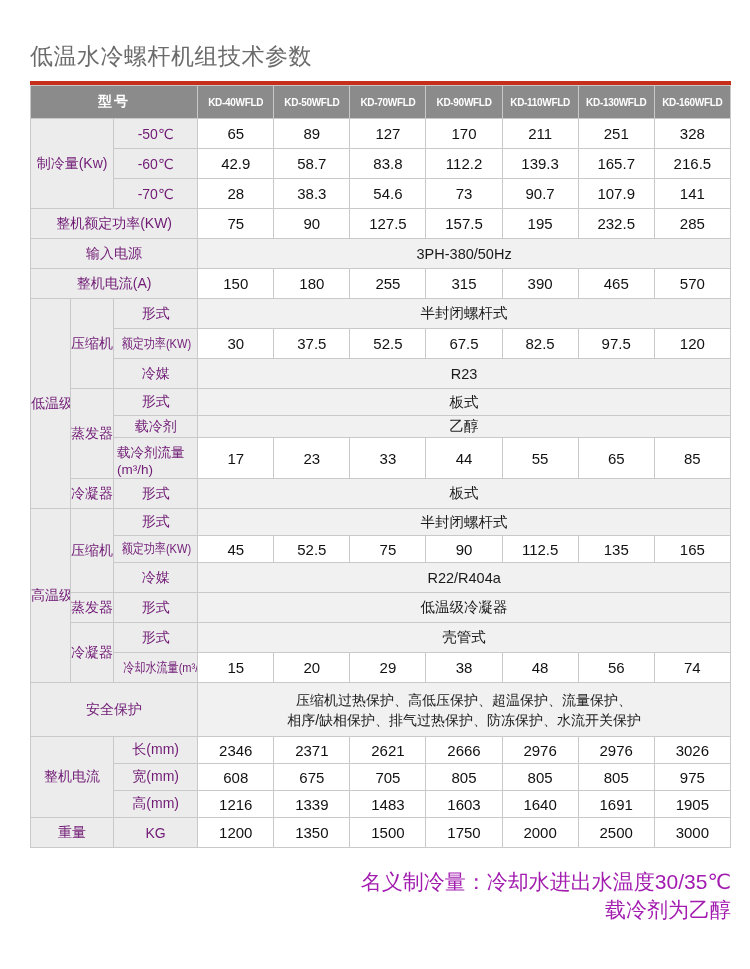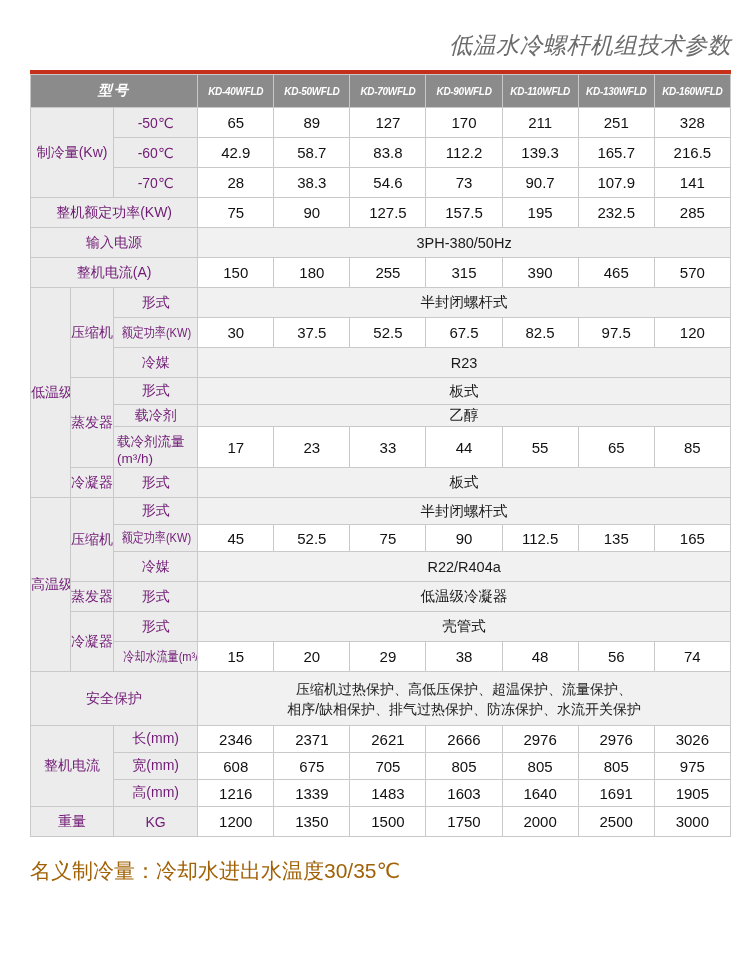--- a/index.html
+++ b/index.html
@@ -4,58 +4,57 @@
 <style>
   * { margin:0; padding:0; box-sizing:border-box; }
   html,body { background:#ffffff; }
   body {
     width:750px; height:969px; overflow:hidden;
     font-family:"Liberation Sans","DejaVu Sans",sans-serif;
     color:#1c1c1c;
   }
   .page { width:701px; margin-left:30px; }
   .page-title {
-    padding-top:30px; padding-bottom:9px;
-    text-align:right;
+    padding-top:41px; padding-bottom:9px;
+    text-align:left;
     font-size:23px; font-weight:normal; color:#6b6b6b;
     letter-spacing:0.5px;
-    font-style:italic;
   }
   .accent-bar { height:4px; background:#c6301a; }
   table.spec {
     width:701px; table-layout:fixed;
     border-collapse:collapse;
   }
   table.spec td, table.spec th {
     border:1px solid #c9c9c9;
     text-align:center; vertical-align:middle;
     overflow:hidden; white-space:nowrap;
   }
   tr { height:30px; }
-  tr.rh-hdr { height:33px;font-style:italic; }
+  tr.rh-hdr { height:33px; }
   tr.rh-sm  { height:22px; }
   tr.rh-md  { height:27px; }
   tr.rh-lg  { height:39px; }
   tr.rh-xl  { height:54px; }
   th.hdr {
     background:#8b8b8b; color:#ffffff;
     font-size:10px; font-weight:600; letter-spacing:-0.3px;
     border-color:#b9b9b9;
   }
   th.hdr-model { font-size:14px; letter-spacing:2px; }
   td.lbl { background:#ececec; font-size:14px; color:#701a75; }
   td.spanval { background:#f1f1f1; font-size:14.5px; color:#1a1a1a; }
   td.num { background:#ffffff; font-size:15px; color:#111; }
   .squeeze { display:inline-block; transform:scaleX(0.82); transform-origin:center; font-size:13.5px; white-space:nowrap; }
   .two-line { line-height:17px; white-space:normal;margin-top:6px; }
   .safety-line { font-size:14px; line-height:20px; }
   .footnotes {
     margin-top:20px;
-    text-align:left;
-    color:#a16207; font-size:21px; line-height:28px;
+    text-align:right;
+    color:#a21caf; font-size:21px; line-height:28px;
   }
 </style>
 </head>
 <body>
 
 <div class="page">
 
   <div class="page-title">低温水冷螺杆机组技术参数</div>
 
   <div class="accent-bar"></div>
@@ -286,15 +285,16 @@
           <td class="num">2000</td>
           <td class="num">2500</td>
           <td class="num">3000</td>
         </tr>
 
     </tbody>
   </table>
 
   <div class="footnotes">
     <div>名义制冷量：冷却水进出水温度30/35℃</div>
+    <div>载冷剂为乙醇</div>
   </div>
 
 </div>
 
 </body></html>

